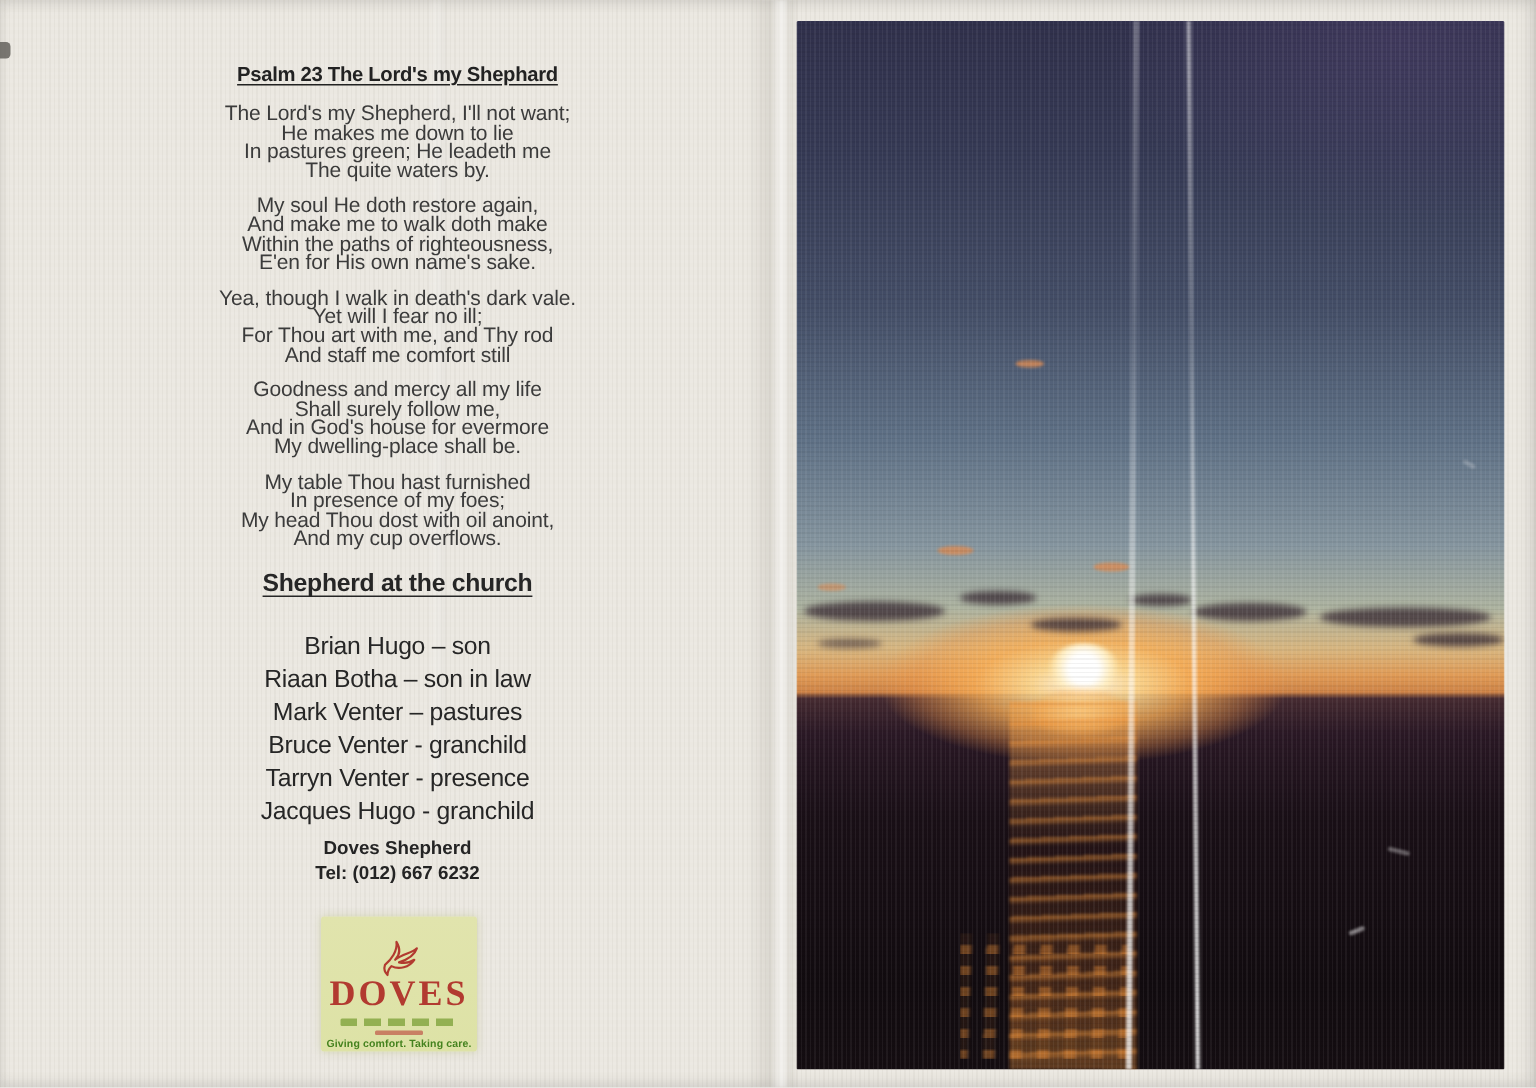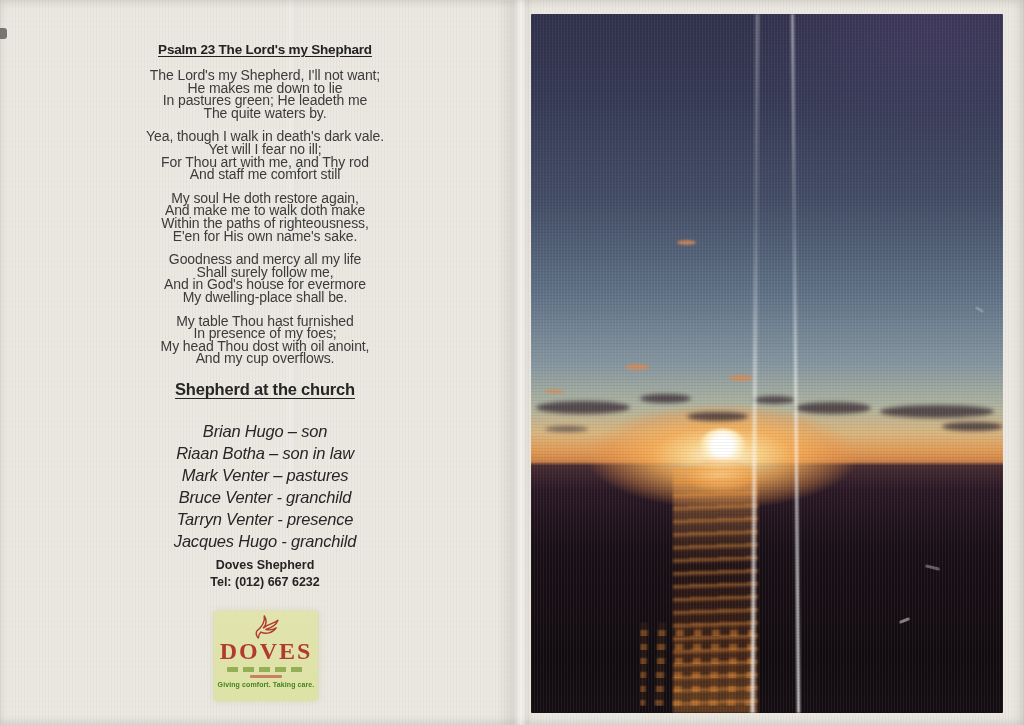--- a/index.html
+++ b/index.html
@@ -19,26 +19,26 @@
   .edge-mark{position:absolute;left:0;top:28px;width:7px;height:11px;background:#5c5a55;border-radius:0 3px 3px 0;opacity:.8;}
   .psalm-title{position:absolute;top:42px;left:0;right:0;margin:0;
     font-size:13.5px;font-weight:bold;letter-spacing:-0.2px;color:#222;
     text-decoration:underline;text-underline-offset:2px;}
   .psalm-body{position:absolute;top:69px;left:0;right:0;}
   .stanza{margin:0 0 11px 0;font-size:14px;line-height:12.6px;color:#3b3b3b;white-space:pre-line;letter-spacing:-0.1px;}
   .bearers-title{position:absolute;top:380px;left:0;right:0;margin:0;
     font-size:16.5px;font-weight:bold;color:#262626;letter-spacing:-0.2px;
     text-decoration:underline;text-underline-offset:3px;}
   .bearers-list{position:absolute;top:420px;left:0;right:0;}
-  .bearer{font-size:16.5px;line-height:22px;color:#262626;letter-spacing:-0.2px;font-style:italic;}
+  .bearer{font-size:16.5px;line-height:22px;color:#262626;letter-spacing:-0.2px;}
   .arrangements{position:absolute;top:557px;left:0;right:0;font-weight:bold;font-size:12.5px;line-height:16.5px;color:#242424;}
   
   .logo{position:absolute;top:611px;left:214px;width:104px;height:90px;
     background:linear-gradient(180deg,#e1e4ad,#dde2a6);border-radius:2px;
-    box-shadow:0 0 6px rgba(190,195,140,0.5);padding-top:2px;box-sizing:border-box;}
+    box-shadow:0 0 6px rgba(190,195,140,0.5);padding-top:14px;box-sizing:border-box;}
   .dove{display:block;margin:0 auto;width:34px;height:28px;}
   .logo-word{font-family:"Liberation Serif",serif;font-weight:bold;font-size:24px;line-height:24px;
     color:#b23a30;letter-spacing:2px;margin-top:-2px;}
   .lp-green{width:78px;height:5px;margin:4px auto 3px auto;border-radius:1px;opacity:.85;filter:blur(0.4px);
     background:repeating-linear-gradient(90deg,#86a844 0 11px, rgba(0,0,0,0) 11px 16px);}
   .lp-red{width:32px;height:3px;margin:0 auto 3px auto;background:#c2604e;opacity:.75;filter:blur(0.4px);border-radius:1px;}
   .logo-tagline{font-size:7px;font-weight:bold;color:#44821e;letter-spacing:0.1px;filter:blur(0.2px);}
   
   .fold{position:absolute;left:498px;top:0;bottom:0;width:34px;
     background:linear-gradient(90deg, rgba(0,0,0,0) 0%, rgba(120,114,102,0.14) 45%, rgba(255,255,255,0.5) 68%, rgba(120,114,102,0.10) 85%, rgba(0,0,0,0) 100%);
@@ -94,28 +94,28 @@
     <div class="page-crease-left"></div>
     <div class="edge-mark"></div>
 
     <h1 class="psalm-title">Psalm 23 The Lord's my Shephard</h1>
 
     <div class="psalm-body">
       <p class="stanza">The Lord's my Shepherd, I'll not want;
 He makes me down to lie
 In pastures green; He leadeth me
 The quite waters by.</p>
+      <p class="stanza">My soul He doth restore again,
+And make me to walk doth make
+Within the paths of righteousness,
+E'en for His own name's sake.</p>
       <p class="stanza">Yea, though I walk in death's dark vale.
 Yet will I fear no ill;
 For Thou art with me, and Thy rod
 And staff me comfort still</p>
-      <p class="stanza">My soul He doth restore again,
-And make me to walk doth make
-Within the paths of righteousness,
-E'en for His own name's sake.</p>
       <p class="stanza">Goodness and mercy all my life
 Shall surely follow me,
 And in God's house for evermore
 My dwelling-place shall be.</p>
       <p class="stanza">My table Thou hast furnished
 In presence of my foes;
 My head Thou dost with oil anoint,
 And my cup overflows.</p>
     </div>
 

